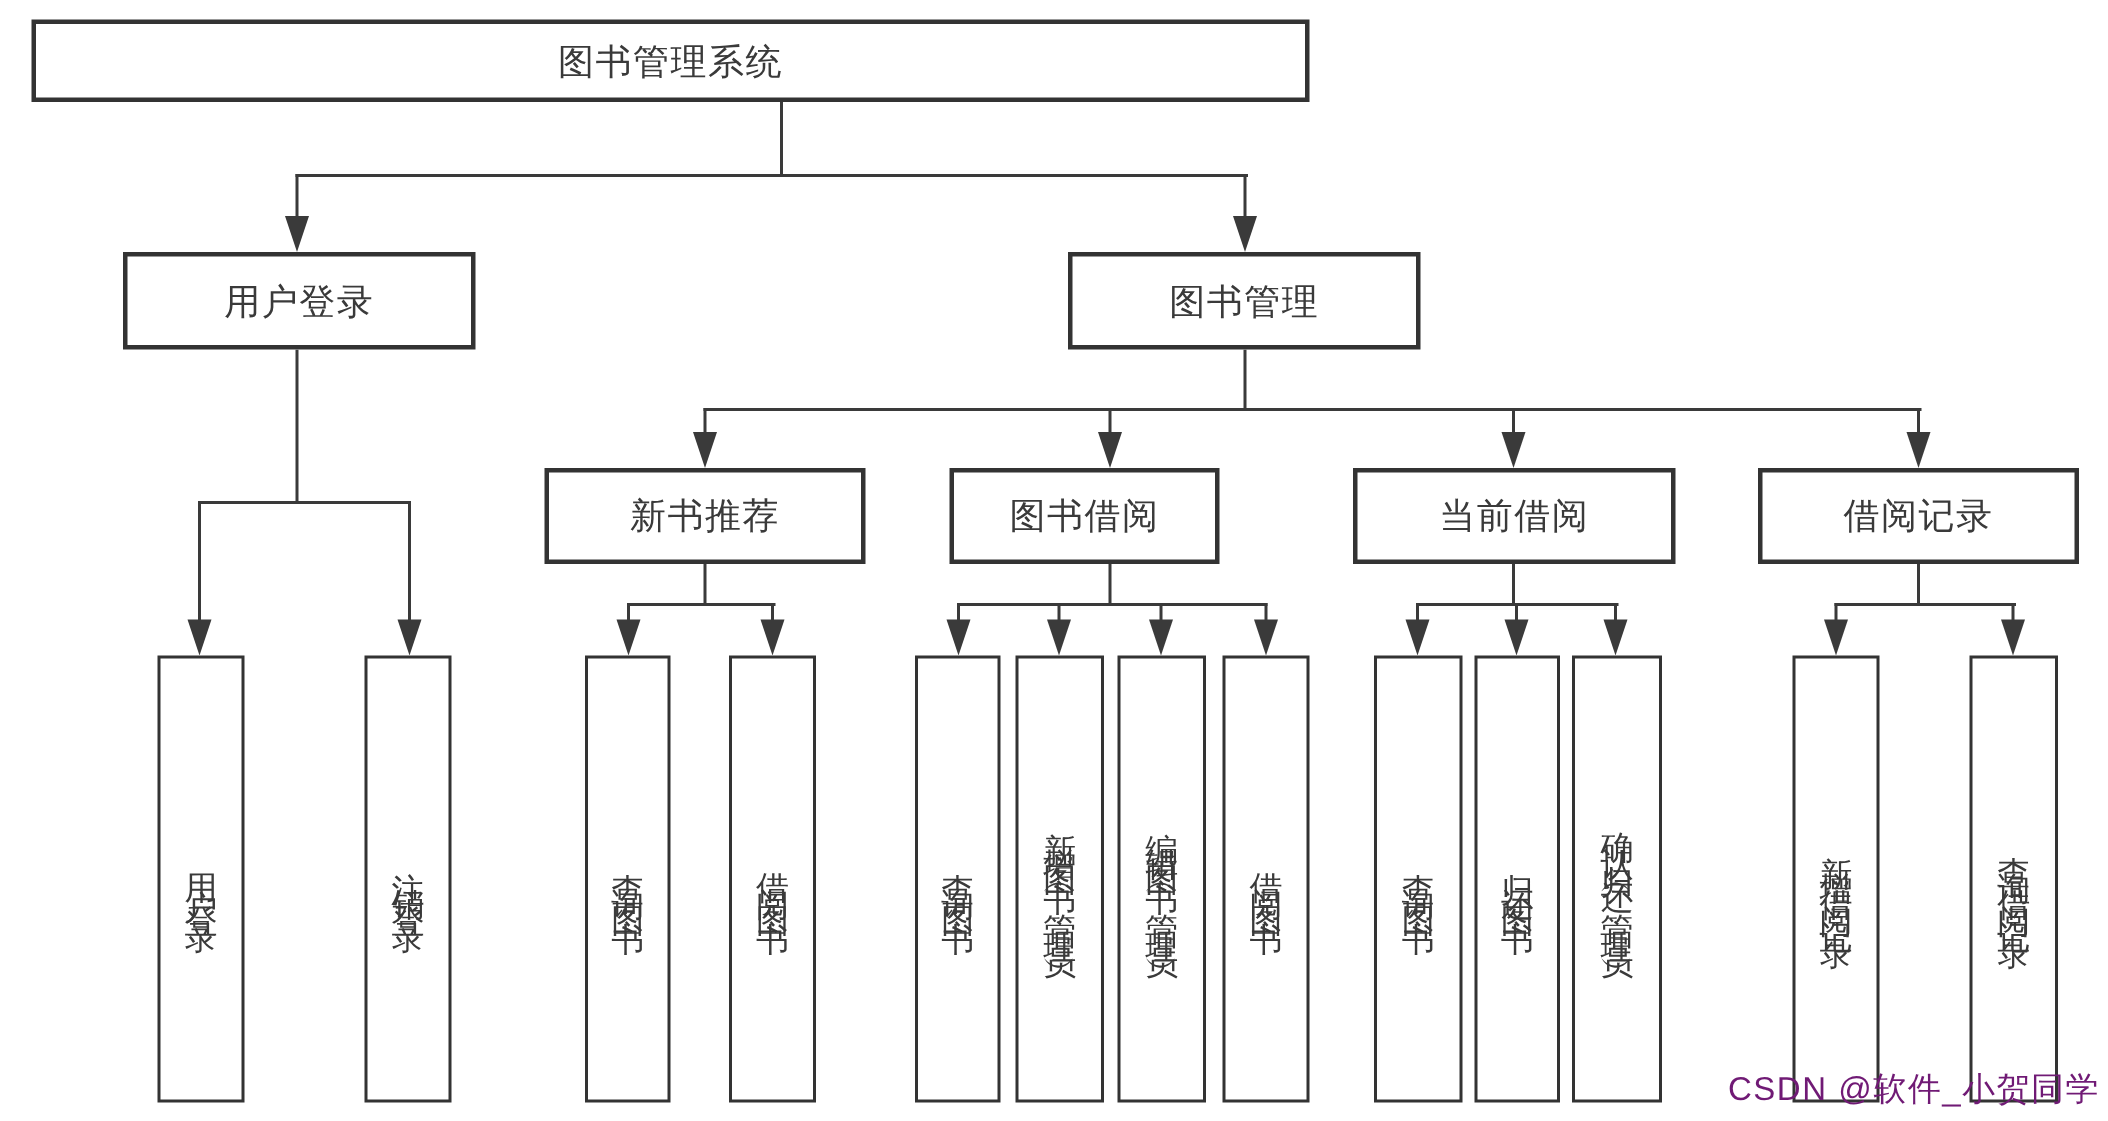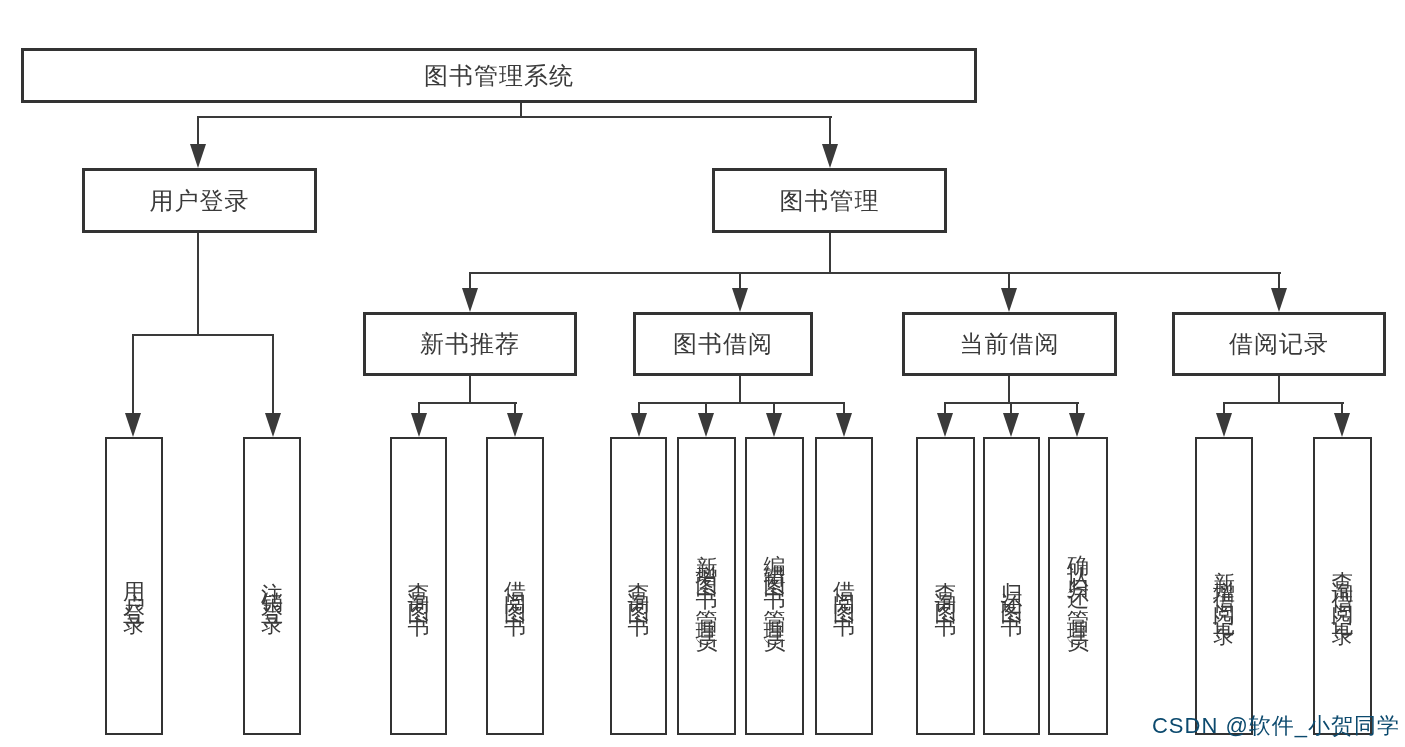--- a/index.html
+++ b/index.html
@@ -39,31 +39,31 @@
   .arr{
     position:absolute;width:0;height:0;z-index:1;
     border-left:8px solid transparent;
     border-right:8px solid transparent;
     border-top:24px solid #3a3a3a;
   }
   .watermark{
     position:absolute;
     right:5px;top:711px;
     font-size:22px;
-    color:#0c4a6e;
+    color:#701a75;
     letter-spacing:1px;
     z-index:5;
   }
 </style>
 </head>
 <body>
 
 <div class="canvas">
 
-  <div class="box" style="left:21px;top:13px;width:956px;height:55px;margin-top:35px;">
+  <div class="box" style="left:21px;top:13px;width:852px;height:55px;">
     <span>图书管理系统</span>
   </div>
 
   <div class="box" style="left:82px;top:168px;width:235px;height:65px;">
     <span>用户登录</span>
   </div>
   <div class="box" style="left:712px;top:168px;width:235px;height:65px;">
     <span>图书管理</span>
   </div>
 

